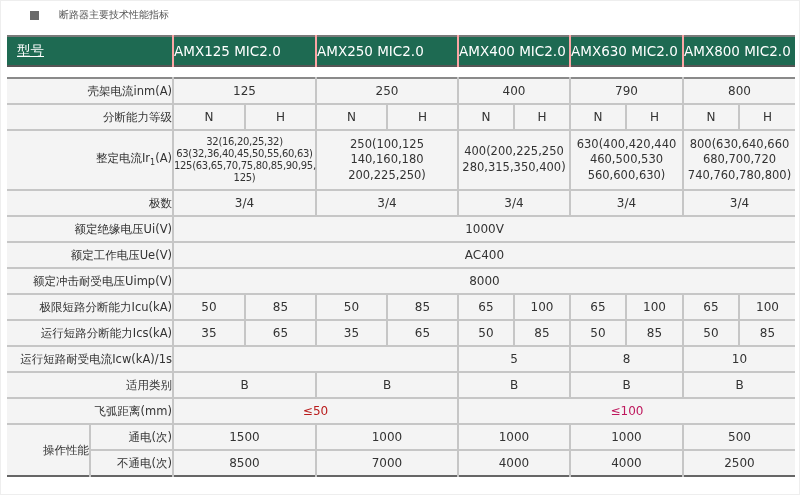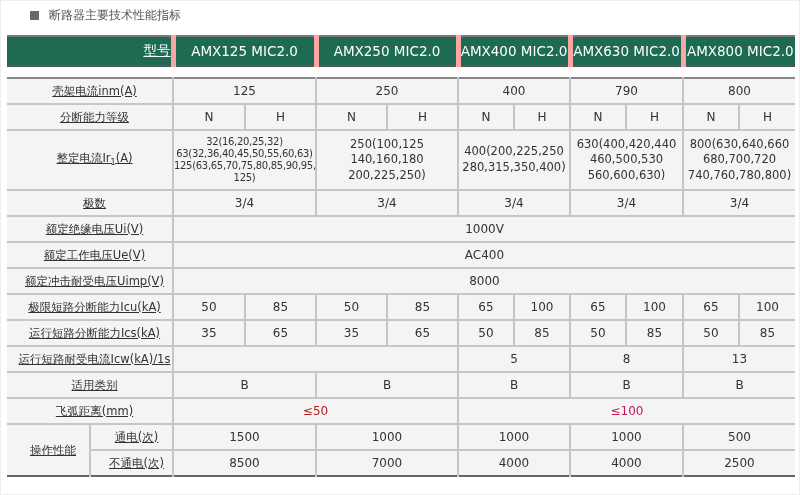--- a/index.html
+++ b/index.html
@@ -2,38 +2,38 @@
 <html><head>
 <meta charset="utf-8">
 <style>
   html, body { margin: 0; padding: 0; }
   body {
     width: 800px; height: 495px; background: #ffffff; position: relative; overflow: hidden;
     font-family: "DejaVu Sans", "Liberation Sans", sans-serif; color: #333;
   }
   .frame { position: absolute; left: 0; top: 0; width: 798px; height: 493px; border: 1px solid #eeeeee; }
   .title {
-    position: absolute; left: 30px; top: 5px; height: 20px; font-size: 12px; color: #555;
-    display: flex; align-items: center; gap: 10px; justify-content: flex-end;
+    position: absolute; left: 30px; top: 5px; height: 20px; font-size: 10px; color: #555;
+    display: flex; align-items: center; gap: 20px; justify-content: flex-end;
   }
   .title .sq { width: 9px; height: 9px; background: #6a6a6a; display: inline-block; }
   table { border-collapse: collapse; position: absolute; left: 7px; table-layout: fixed; }
   .hdr { top: 35px; width: 788px; }
   .hdr td {
-    background: #1e6a52; color: #fff; height: 28px; font-size: 13.5px; text-align: center;
-    border-left: 5px solid #fca5a5; padding: 0; white-space: nowrap;
-  }
-  .hdr td:first-child { text-align: right; padding-left: 10px; border-left: none; text-decoration: underline; }
+    background: #1e6a52; color: #fff; height: 28px; font-size: 13.5px; 
+    border-left: 2px solid #fca5a5; padding: 0; white-space: nowrap;
+  }
+  .hdr td:first-child { text-align: left; padding-left: 10px; border-left: none; text-decoration: underline; }
   .hdr tr { border-top: 2px solid #7a7a7a; border-bottom: 2px solid #555; }
   .body { top: 77px; width: 788px; border-top: 2px solid #8a8a8a; border-bottom: 2px solid #666; }
   .body td {
     background: #f4f4f4; border: 1px solid #bdbdbd; border-width: 2px 2px 0 0; border-color: #c6c6c6;
     font-size: 12px; text-align: center; padding: 0; height: 24px; color: #333; line-height: 1.25;
   }
-  .body td.lbl { text-align: center; padding-left: 10px; font-size: 11.5px; white-space: nowrap; text-decoration: underline; }
+  .body td.lbl { text-align: right; padding-left: 10px; font-size: 11.5px; white-space: nowrap; }
   .body tr:first-child td { border-top: none; }
   .body td:last-child { border-right: none; }
   .body td.small { font-size: 10px; line-height: 1.2; letter-spacing: -0.3px; }
   .body td.mid { font-size: 11.5px; line-height: 1.35; }
   .body tr.tall td { height: 58px; }
   sub { font-size: 8px; }
 </style>
 </head>
 <body>
 
@@ -184,21 +184,21 @@
     <td>85</td>
     <td>50</td>
     <td>85</td>
   </tr>
 
   <tr>
     <td class="lbl" colspan="2">运行短路耐受电流Icw(kA)/1s</td>
     <td colspan="4"></td>
     <td colspan="2">5</td>
     <td colspan="2">8</td>
-    <td colspan="2">13</td>
+    <td colspan="2">10</td>
   </tr>
 
   <tr>
     <td class="lbl" colspan="2">适用类别</td>
     <td colspan="2">B</td>
     <td colspan="2">B</td>
     <td colspan="2">B</td>
     <td colspan="2">B</td>
     <td colspan="2">B</td>
   </tr>

